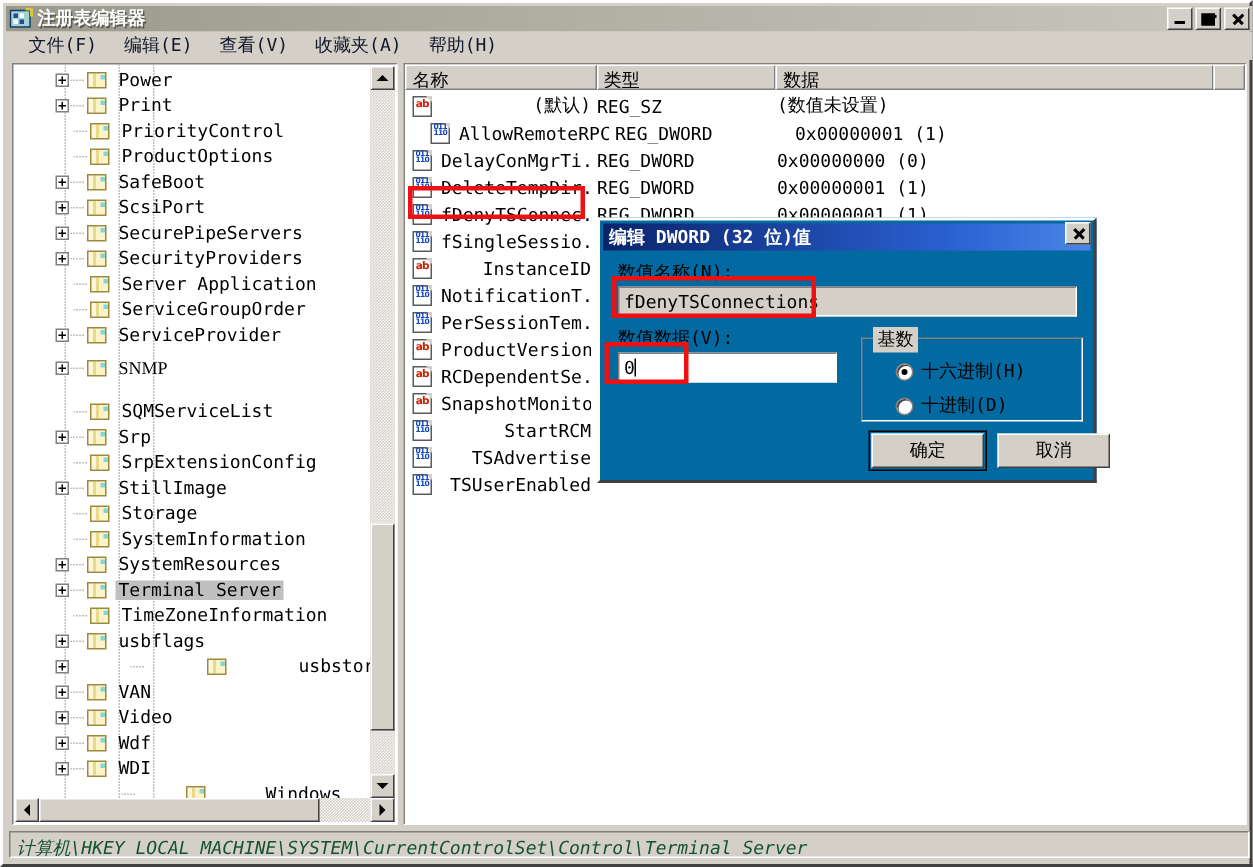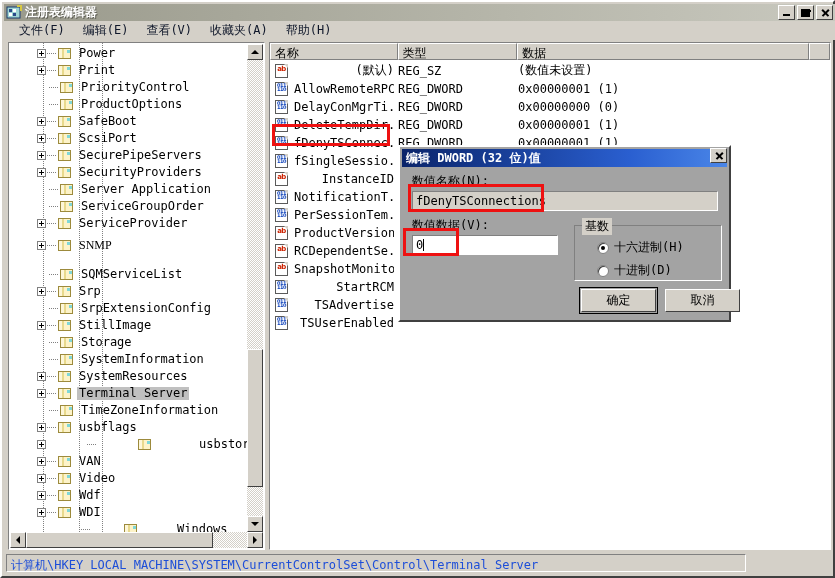--- a/index.html
+++ b/index.html
@@ -159,31 +159,31 @@
   }
   .vicon.sz .txt{color:#cc2200;}
   .vicon.dw .txt{color:#1144bb;font-size:5px;line-height:4.5px;letter-spacing:-0.5px;}
   .cell{font-size:12px;color:#000;overflow:hidden;white-space:nowrap;}
   .c-name{width:100px;text-align:right;}
   .c-type{position:absolute;left:128px;}
   .c-data{position:absolute;left:248px;}
 
   
   .statusbar{
-    position:absolute;left:4px;bottom:4px;width:740px;height:18px;
+    position:absolute;left:4px;bottom:4px;width:827px;height:18px;
     border-top:1px solid #808080;border-left:1px solid #808080;
     border-right:1px solid #ffffff;border-bottom:1px solid #ffffff;
     background:#d4d0c8;box-sizing:border-box;
-    font-size:12px;color:#1d4ed8;padding:2px 0 0 4px;white-space:nowrap;overflow:hidden;
+    font-size:12px;color:#14532d;padding:2px 0 0 4px;white-space:nowrap;overflow:hidden;font-style:italic;
   }
 
   
   .dlg{
     position:absolute;left:396px;top:143px;width:333px;height:177px;
-    background:#a3a3a3;
+    background:#0369a1;
     border-top:2px solid #ffffff;border-left:2px solid #ffffff;
     border-right:2px solid #404040;border-bottom:2px solid #404040;
     box-sizing:border-box;
   }
   .dlg-tb{
     position:absolute;left:2px;top:2px;right:2px;height:18px;
     background:linear-gradient(to right,#0a246a,#2a5fd0 70%,#4a86e8);
     display:flex;align-items:center;padding-left:4px;box-sizing:border-box;
   }
   .dlg-tb .t{color:#fff;font-weight:bold;font-size:12px;white-space:nowrap;}
@@ -559,21 +559,21 @@
     <div id="list-rows">
         <div class="lrow" style="top: 19px; width: 540px;">
           <span class="vicon sz">
             <span class="pg"></span>
             <span class="txt">ab</span>
           </span>
           <span class="cell c-name">(默认)</span>
           <span class="cell c-type">REG_SZ</span>
           <span class="cell c-data">(数值未设置)</span>
         </div>
-        <div class="lrow" style="top: 37px; width: 540px;">
+        <div class="lrow" style="top: 37px; width: 540px; margin-left: 12px;">
           <span class="vicon dw">
             <span class="pg"></span>
             <span class="txt">011<br>110</span>
           </span>
           <span class="cell c-name">AllowRemoteRPC</span>
           <span class="cell c-type">REG_DWORD</span>
           <span class="cell c-data">0x00000001 (1)</span>
         </div>
         <div class="lrow" style="top: 55px; width: 540px;">
           <span class="vicon dw">

